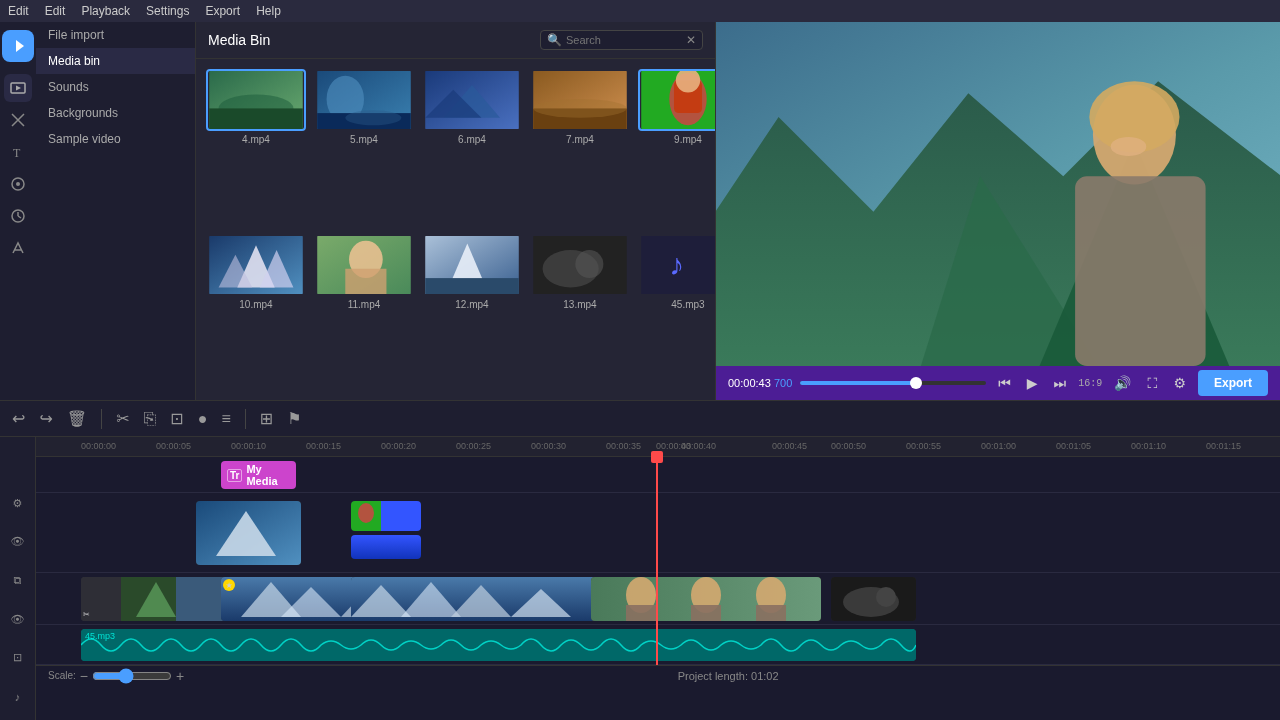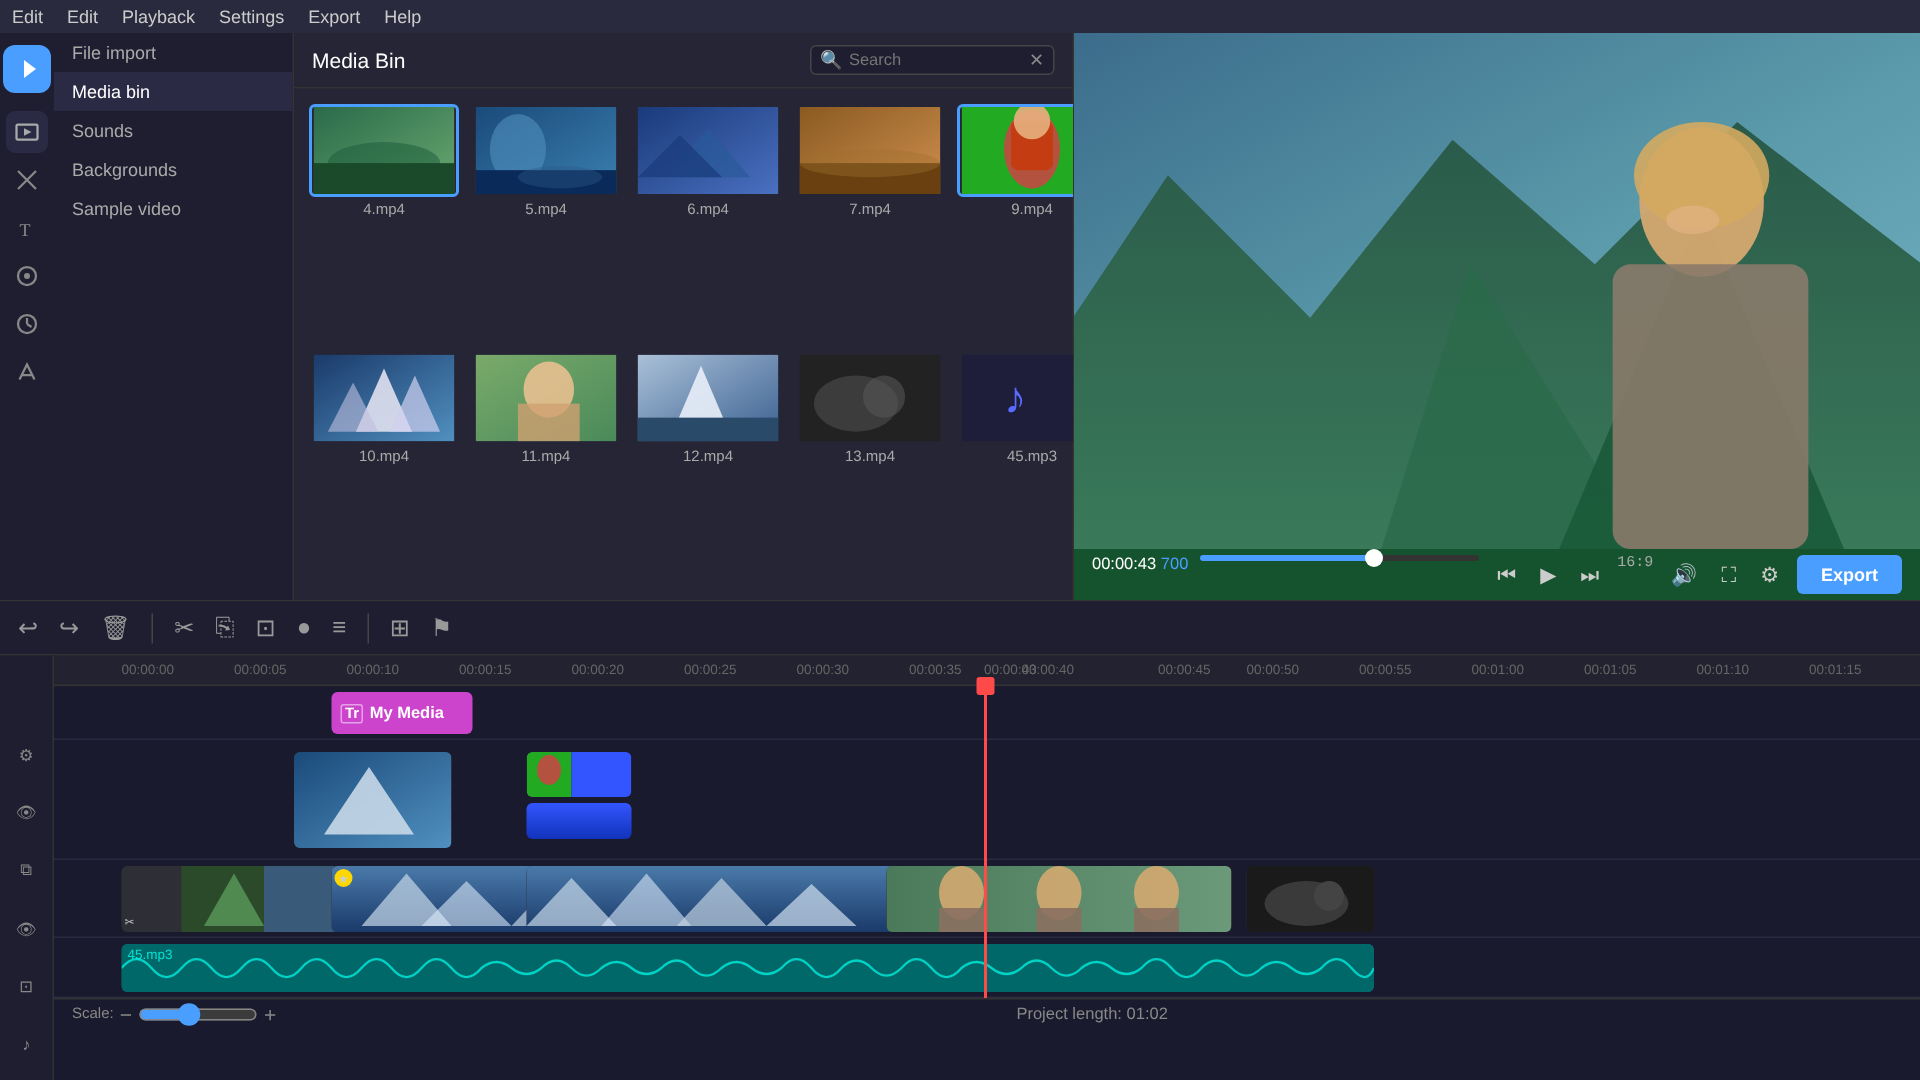--- a/index.html
+++ b/index.html
@@ -34,21 +34,21 @@
     .media-grid { display: grid; grid-template-columns: repeat(5, 1fr); gap: 8px; padding: 10px; overflow-y: auto; flex: 1; }
     .media-thumb { display: flex; flex-direction: column; align-items: center; cursor: pointer; }
     .thumb-img { width: 100px; height: 62px; border-radius: 4px; overflow: hidden; position: relative; border: 2px solid transparent; }
     .thumb-img.selected { border-color: #4a9eff; }
     .thumb-img.selected2 { border-color: #4a9eff; }
     .thumb-label { font-size: 10px; color: #aaa; margin-top: 3px; }
 
     
     .preview-area { flex: 1; background: #000; position: relative; display: flex; flex-direction: column; }
     .video-preview { flex: 1; position: relative; overflow: hidden; }
-    .preview-controls { background: #14532d; padding: 4px 12px; display: flex; gap: 8px; }
+    .preview-controls { background: #4c1d95; padding: 4px 12px; display: flex; align-items: center; gap: 8px; }
     .time-display { font-size: 11px; color: #aaa; }
     .progress-bar-wrap { flex: 1; height: 4px; background: #333; border-radius: 2px; position: relative; }
     .progress-fill { height: 100%; background: #4a9eff; border-radius: 2px; width: 62%; position: relative; }
     .progress-dot { width: 12px; height: 12px; background: #fff; border-radius: 50%; position: absolute; right: -6px; top: -4px; }
     .ctrl-btn { background: none; border: none; color: #ccc; cursor: pointer; font-size: 14px; padding: 2px 4px; }
     .aspect-label { font-size: 10px; color: #aaa; font-family: Liberation Mono, monospace; }
     .export-btn { background: #4a9eff; color: #fff; border: none; border-radius: 4px; padding: 6px 16px; font-size: 12px; cursor: pointer; font-weight: 600; }
 
     
     .timeline-area { height: 320px; background: #1a1a2e; border-top: 1px solid #333; display: flex; flex-direction: column; flex-shrink: 0; }
@@ -409,21 +409,21 @@
 
       </div>
 
       <div class="tl-tracks" style="width:1300px;position:relative;">
 
         <div class="playhead" style="left:620px;">
           <div class="playhead-top"></div>
         </div>
 
         <div class="tl-track text-track" style="height:36px;border-bottom:1px solid #2a2a40;">
-          <div style="position:absolute;left:185px;top:4px;width:94px;height:28px;background:#cc44cc;border-radius:4px;display:flex;align-items:center;padding:0 6px;font-size:11px;color:#fff;font-weight:600;">
+          <div style="position:absolute;left:185px;top:4px;width:75px;height:28px;background:#cc44cc;border-radius:4px;display:flex;align-items:center;padding:0 6px;font-size:11px;color:#fff;font-weight:600;">
             <span style="margin-right:4px;font-size:10px;border:1px solid rgba(255,255,255,0.5);padding:0 2px;border-radius:2px;">Tr</span>
             <span>My Media</span>
           </div>
         </div>
 
         <div class="tl-track" style="height:80px;border-bottom:1px solid #2a2a40;">
 
           <div style="position:absolute;left:160px;top:8px;width:105px;height:64px;border-radius:4px;overflow:hidden;background:#333;">
             <svg width="105" height="64" viewBox="0 0 105 64">
               <defs>

